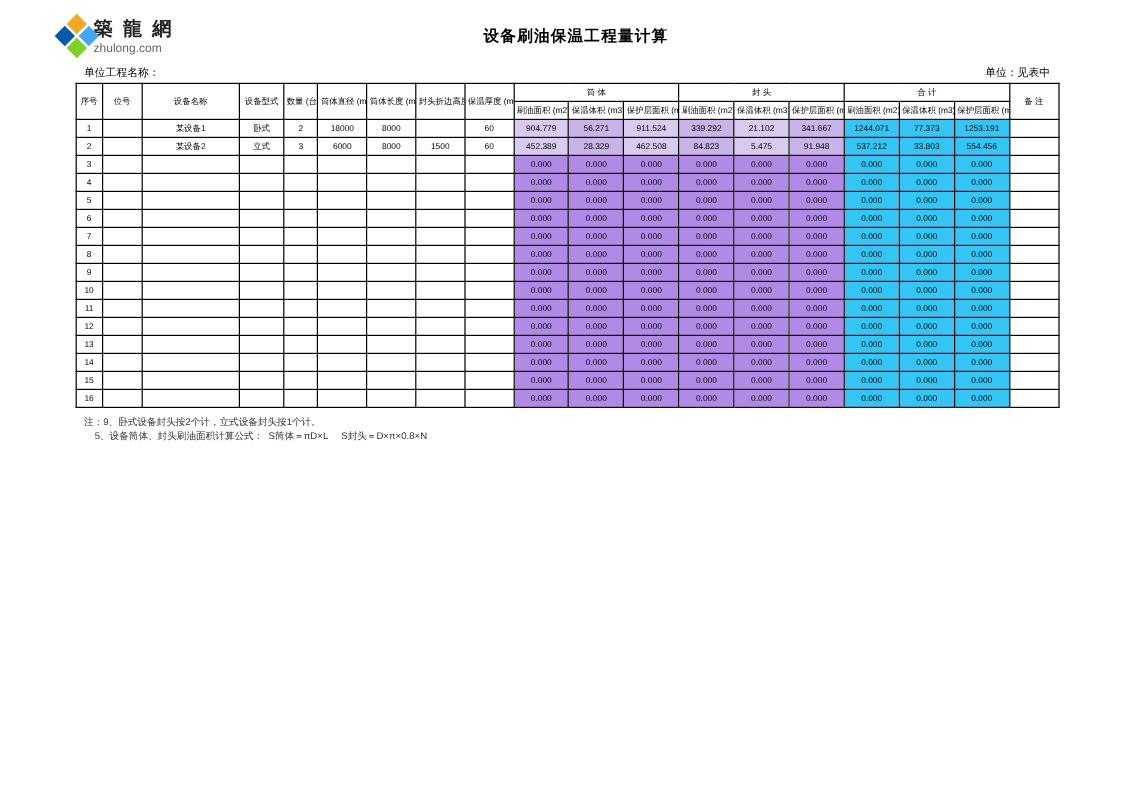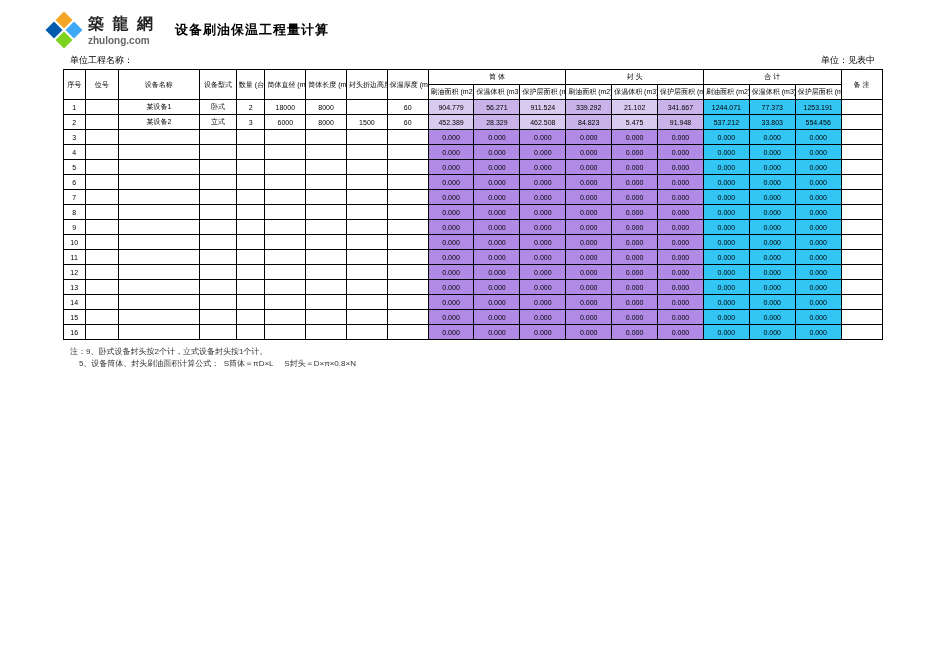--- a/index.html
+++ b/index.html
@@ -13,42 +13,43 @@
     color: #000;
   }
   .header-row {
     display: flex;
     align-items: center;
     margin-bottom: 4px;
   }
   .logo-block {
     display: flex;
     align-items: center;
-    gap: 10px;
+    gap: 0;
     padding: 4px 20px 4px 40px;
   }
   .logo-icon {
     width: 28px;
     height: 28px;
     position: relative;
   }
   .petal {
     position: absolute;
     width: 12px;
     height: 12px;
     transform: rotate(45deg);
   }
   .p-top { background:#f5a623; top:-2px; left:8px; }
   .p-right { background:#3fa9f5; top:8px; left:18px; }
   .p-bottom { background:#7ed321; top:18px; left:8px; }
   .p-left { background:#005bac; top:8px; left:-2px; }
   .logo-text .cn { font-size:16px; font-weight:bold; letter-spacing:2px; color:#222; }
-  .logo-text .en { font-size:10px; color:#666;font-weight:bold; }
+  .logo-text .en { font-size:10px; color:#666; }
   .title-block {
     flex:1;
+    text-align:center;
     font-size:13px;
     font-weight:bold;
     letter-spacing:1px;
   }
   .sub-row {
     display:flex;
     justify-content:space-between;
     font-size:9px;
     padding:0 60px 2px 60px;
   }

